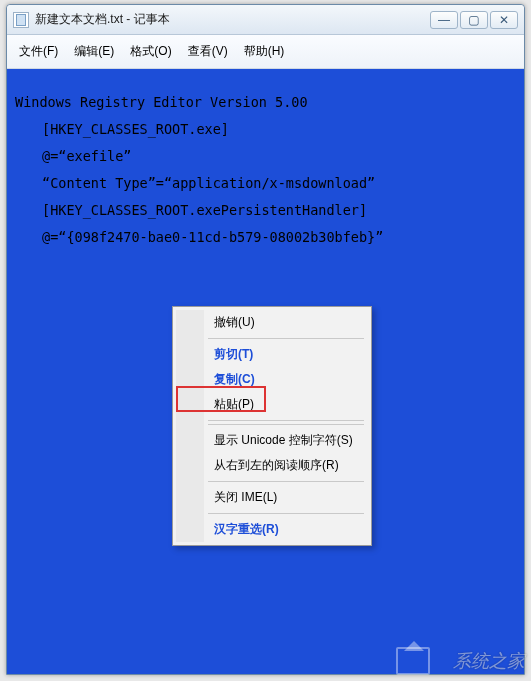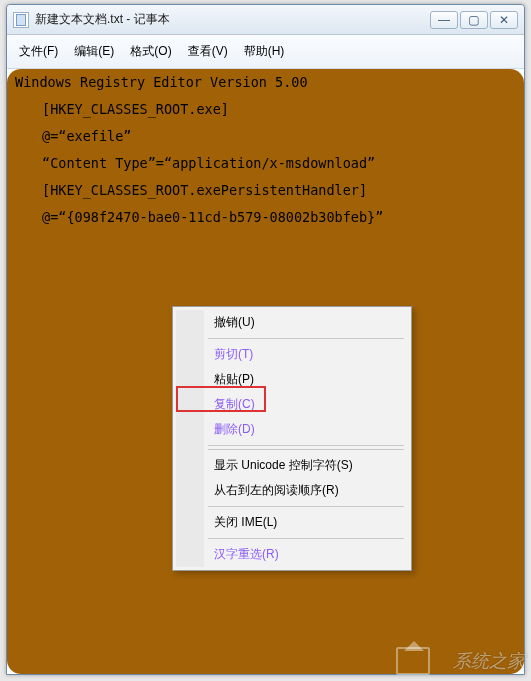--- a/index.html
+++ b/index.html
@@ -60,51 +60,50 @@
     background: linear-gradient(#fafcff,#eef3f9);
     border-bottom: 1px solid #cfd9e4;
     display:flex; align-items:center;
     padding: 0 4px;
     font-size: 12px;
     color:#000;
   }
   .menuitem { padding: 2px 8px; }
   .editor {
     flex:1;
-    background:#a16207;
-    padding: 0 8px;
+    background:#1d4ed8;
+    padding: 20px 8px;
     font-family: "SimSun", "MS Gothic", monospace;
     font-size: 13.5px;
     line-height: 2.0;
     color:#000;
     white-space: pre;
     overflow:hidden;
-    border-radius:14px;
   }
   
   .ctxmenu {
     position:absolute;
     left: 172px; top: 306px;
-    width: 240px;
+    width: 200px;
     background:#f2f2f2;
     border:1px solid #9a9a9a;
     box-shadow: 3px 3px 6px rgba(0,0,0,.25);
     padding: 3px 3px;
   }
   .ctx-inner {
     border-left: 28px solid #e9e9e9;
   }
   .ctx-item {
     font-size: 12px;
     color:#000;
     padding: 4px 10px 4px 10px;
     position:relative;
     display:flex; align-items:center; justify-content:space-between;
   }
-  .ctx-item.disabled { color:#8b5cf6; }
+  .ctx-item.disabled { color:#1d4ed8;font-weight:bold; }
   .ctx-sep {
     height:1px; background:#c9c9c9; margin:3px 4px 3px 4px;
   }
   .arrow::after{ content:"▶"; font-size:9px; color:#333; }
   .highlight-box{
     position:absolute;
     left: 176px; top: 386px;
     width: 90px; height: 26px;
     border:2px solid #d33;
     pointer-events:none;
@@ -160,28 +159,25 @@
 
 <div class="ctxmenu">
   <div class="ctx-inner">
     <div class="ctx-item">
         <span>撤销(U)</span>
       </div>
     <div class="ctx-sep"></div>
     <div class="ctx-item disabled">
         <span>剪切(T)</span>
       </div>
-    <div class="ctx-item">
-        <span>粘贴(P)</span>
-      </div>
     <div class="ctx-item disabled">
         <span>复制(C)</span>
       </div>
-    <div class="ctx-item disabled">
-        <span>删除(D)</span>
+    <div class="ctx-item">
+        <span>粘贴(P)</span>
       </div>
     <div class="ctx-sep"></div>
     <div class="ctx-sep"></div>
     <div class="ctx-item">
         <span>显示 Unicode 控制字符(S)</span>
       </div>
     <div class="ctx-item">
         <span>从右到左的阅读顺序(R)</span>
       </div>
     <div class="ctx-sep"></div>

